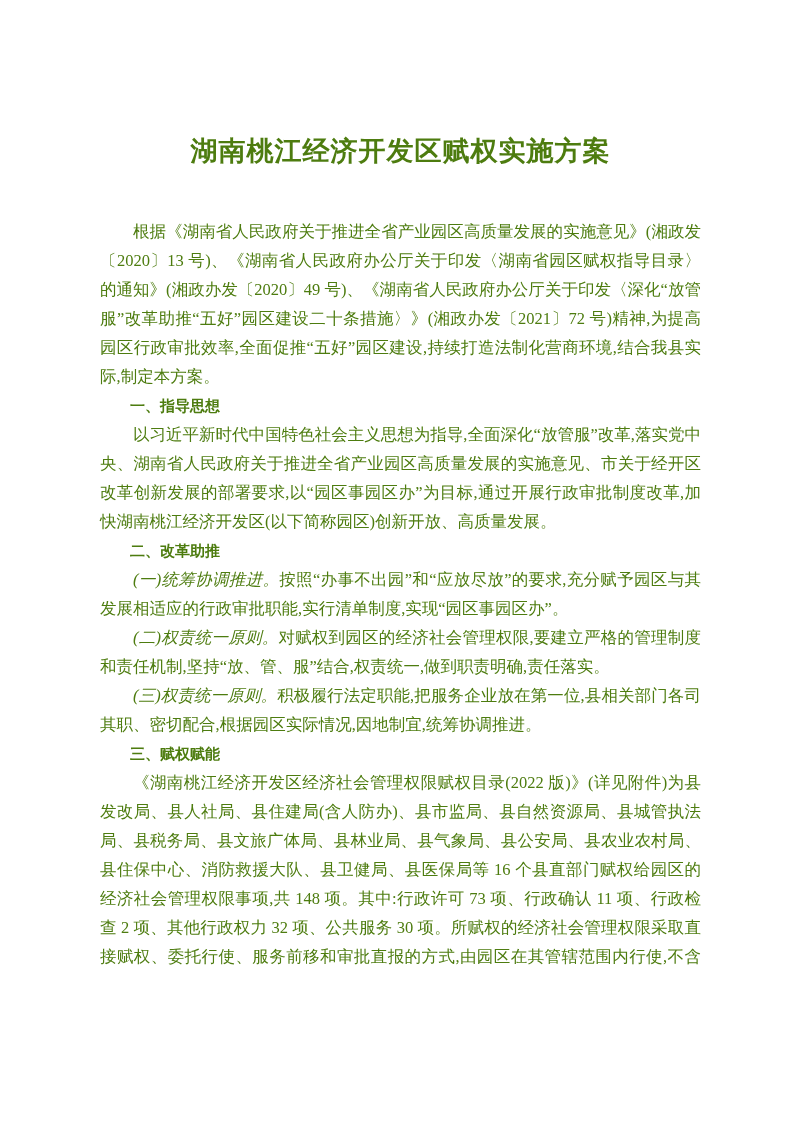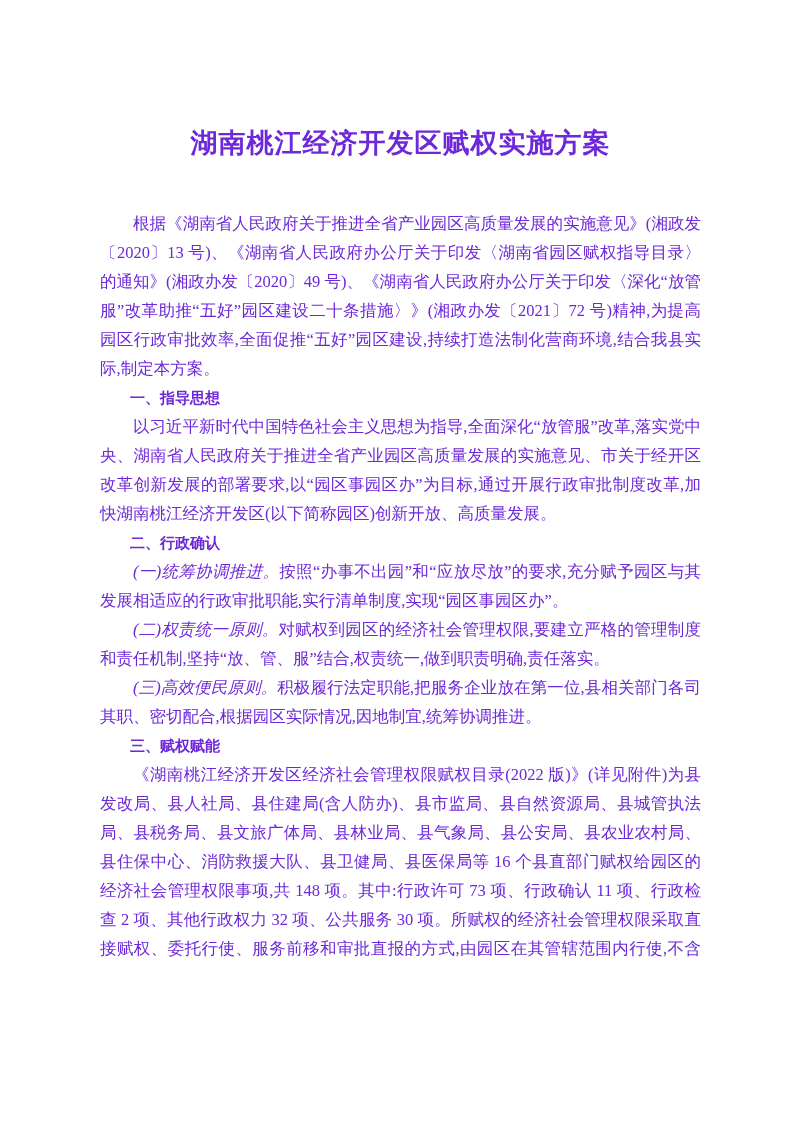--- a/index.html
+++ b/index.html
@@ -1,25 +1,25 @@
 <!DOCTYPE html>
 <html><head>
 <meta charset="utf-8">
 <style>
   * { margin: 0; padding: 0; box-sizing: border-box; }
   html, body { background: #ffffff; }
   .page {
     position: relative;
     width: 793px;
     height: 966px;
-    margin: 0 auto;
+    margin: 8px auto;
     background: #ffffff;
     overflow: hidden;
     font-family: "Liberation Serif", "DejaVu Serif", serif;
-    color: #6d28d9;
+    color: #4d7c0f;
   }
   .content {
     position: absolute;
     left: 100px;
     top: 0;
     width: 601px;
   }
   .doc-title {
     margin: 123px 0 46px 0;
     text-align: center;
@@ -61,27 +61,27 @@
   <div class="content">
 
     <h1 class="doc-title">湖南桃江经济开发区赋权实施方案</h1>
 
     <p class="para"><span>根据《湖南省人民政府关于推进全省产业园区高质量发展的实施意见》(湘政发〔2020〕13 号)、《湖南省人民政府办公厅关于印发〈湖南省园区赋权指导目录〉的通知》(湘政办发〔2020〕49 号)、《湖南省人民政府办公厅关于印发〈深化“放管服”改革助推“五好”园区建设二十条措施〉》(湘政办发〔2021〕72 号)精神,为提高园区行政审批效率,全面促推“五好”园区建设,持续打造法制化营商环境,结合我县实际,制定本方案。</span></p>
 
     <h2 class="heading">一、指导思想</h2>
 
     <p class="para"><span>以习近平新时代中国特色社会主义思想为指导,全面深化“放管服”改革,落实党中央、湖南省人民政府关于推进全省产业园区高质量发展的实施意见、市关于经开区改革创新发展的部署要求,以“园区事园区办”为目标,通过开展行政审批制度改革,加快湖南桃江经济开发区(以下简称园区)创新开放、高质量发展。</span></p>
 
-    <h2 class="heading">二、行政确认</h2>
+    <h2 class="heading">二、改革助推</h2>
 
     <p class="para"><span class="lead">(一)统筹协调推进。</span><span>按照“办事不出园”和“应放尽放”的要求,充分赋予园区与其发展相适应的行政审批职能,实行清单制度,实现“园区事园区办”。</span></p>
 
     <p class="para"><span class="lead">(二)权责统一原则。</span><span>对赋权到园区的经济社会管理权限,要建立严格的管理制度和责任机制,坚持“放、管、服”结合,权责统一,做到职责明确,责任落实。</span></p>
 
-    <p class="para"><span class="lead">(三)高效便民原则。</span><span>积极履行法定职能,把服务企业放在第一位,县相关部门各司其职、密切配合,根据园区实际情况,因地制宜,统筹协调推进。</span></p>
+    <p class="para"><span class="lead">(三)权责统一原则。</span><span>积极履行法定职能,把服务企业放在第一位,县相关部门各司其职、密切配合,根据园区实际情况,因地制宜,统筹协调推进。</span></p>
 
     <h2 class="heading">三、赋权赋能</h2>
 
     <p class="para"><span>《湖南桃江经济开发区经济社会管理权限赋权目录(2022 版)》(详见附件)为县发改局、县人社局、县住建局(含人防办)、县市监局、县自然资源局、县城管执法局、县税务局、县文旅广体局、县林业局、县气象局、县公安局、县农业农村局、县住保中心、消防救援大队、县卫健局、县医保局等 16 个县直部门赋权给园区的经济社会管理权限事项,共 148 项。其中:行政许可 73 项、行政确认 11 项、行政检查 2 项、其他行政权力 32 项、公共服务 30 项。所赋权的经济社会管理权限采取直接赋权、委托行使、服务前移和审批直报的方式,由园区在其管辖范围内行使,不含跨区域管理权限。其中,直接赋权的事项,由园区使用“行政审批服务专用章”办理,对外发生法律效力;委托</span></p>
 
   </div>
 
   <div class="page-number">— 37 —</div>
 </div>
 

